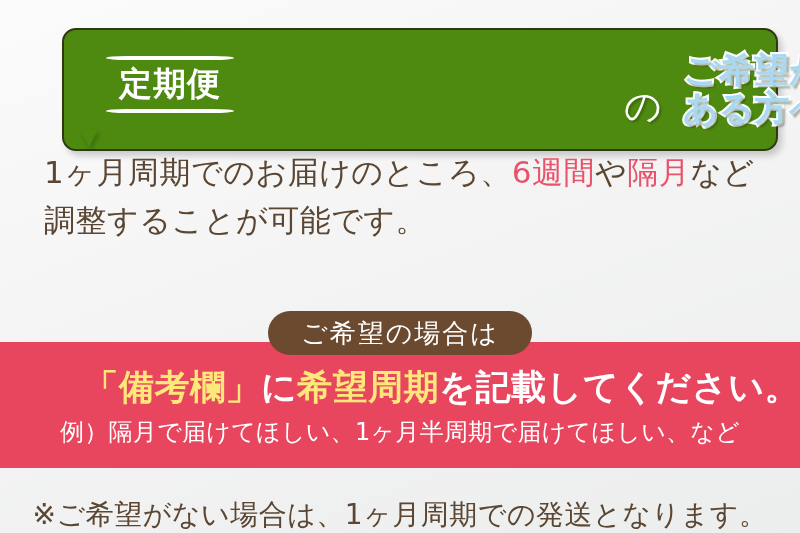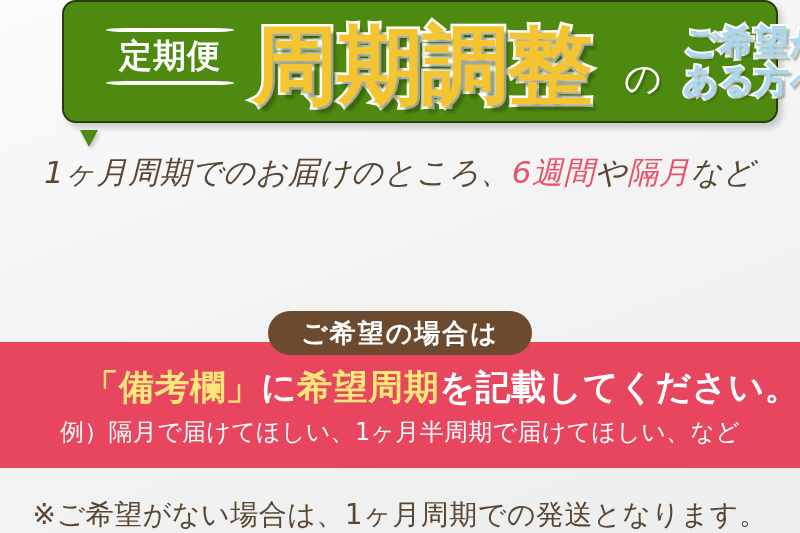--- a/index.html
+++ b/index.html
@@ -6,21 +6,21 @@
   body{
     width:800px;height:533px;overflow:hidden;
     font-family:"DejaVu Sans","Liberation Sans",sans-serif;
     background:linear-gradient(160deg,#fbfbfb 0%,#f4f4f4 45%,#eceded 100%);
     position:relative;
   }
   #stage{position:relative;width:800px;height:533px;}
 
   
   .green-banner{
-    position:absolute;left:62px;top:0;width:716px;height:123px;
+    position:absolute;left:62px;top:28px;width:716px;height:123px;
     background:#4e8a10;
     border:2px solid #2e3a12;
     border-radius:14px;
     box-shadow:4px 5px 6px rgba(0,0,0,.18);
     box-sizing:border-box;
     display:flex;align-items:center;
   }
   .banner-tail{
     position:absolute;left:80px;top:130px;width:0;height:0;
     border-left:9px solid transparent;
@@ -78,36 +78,35 @@
   }
 
   
   .body-block{
     position:absolute;left:44px;top:148px;width:730px;
     color:#5a4632;
   }
   .body-line{
     font-size:31px;line-height:48px;white-space:nowrap;
     letter-spacing:.5px;
-    font-style:italic;
   }
   .pink{color:#e8536b;}
   .hl{
     background:linear-gradient(to top,#fdf0a8 0%,#fdf0a8 62%,rgba(253,240,168,0) 62%);
   }
 
   
   .pill{
     position:absolute;left:268px;top:311px;width:264px;height:44px;
     background:#6b4a2f;border-radius:22px;
     display:flex;align-items:center;justify-content:center;
     z-index:5;
   }
   .pill span{
-    color:#ffffff;font-size:26px;font-weight:bold;letter-spacing:2px;
+    color:#ffffff;font-size:26px;font-weight:normal;letter-spacing:2px;
     white-space:nowrap;
   }
 
   
   .pink-band{
     position:absolute;left:0;top:342px;width:800px;height:126px;
     background:#e8455f;
     z-index:1;
   }
   .pink-main{
@@ -133,35 +132,35 @@
 <div id="stage">
 
   <div class="green-banner">
 
     <div class="teiki-wrap">
       <div class="teiki-line top"></div>
       <div class="teiki-text">定期便</div>
       <div class="teiki-line bot"></div>
     </div>
 
-    <div class="main-title">周期調整</div>
 
     <div class="no-ch">の</div>
 
     <div class="blue-block">
       <div class="blue-line">ご希望が</div>
       <div class="blue-line">ある方へ</div>
     </div>
   </div>
   <div class="banner-tail"></div>
 
   <div class="body-block">
     <div class="body-line"><span>1ヶ月周期でのお届けのところ、</span><span class="pink">6週間</span><span>や</span><span class="pink">隔月</span><span>など</span></div>
 
 
+    <div class="body-line">調整することが可能です。</div>
   </div>
 
   <div class="pill">
     <span>ご希望の場合は</span>
   </div>
 
   <div class="pink-band">
     <div class="pink-main"><span class="yellow">「備考欄」</span><span>に</span><span class="yellow">希望周期</span><span>を記載してください。</span></div>
     <div class="pink-example">例）隔月で届けてほしい、1ヶ月半周期で届けてほしい、など</div>
   </div>

